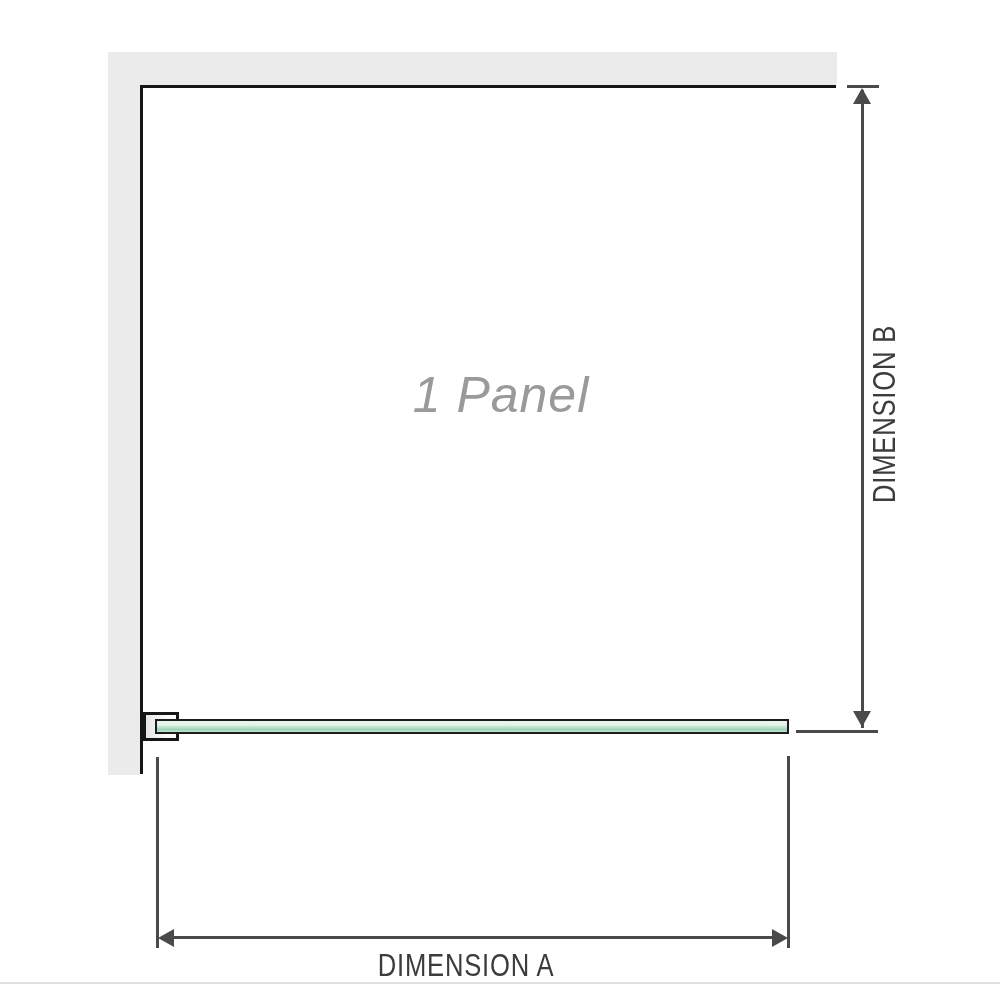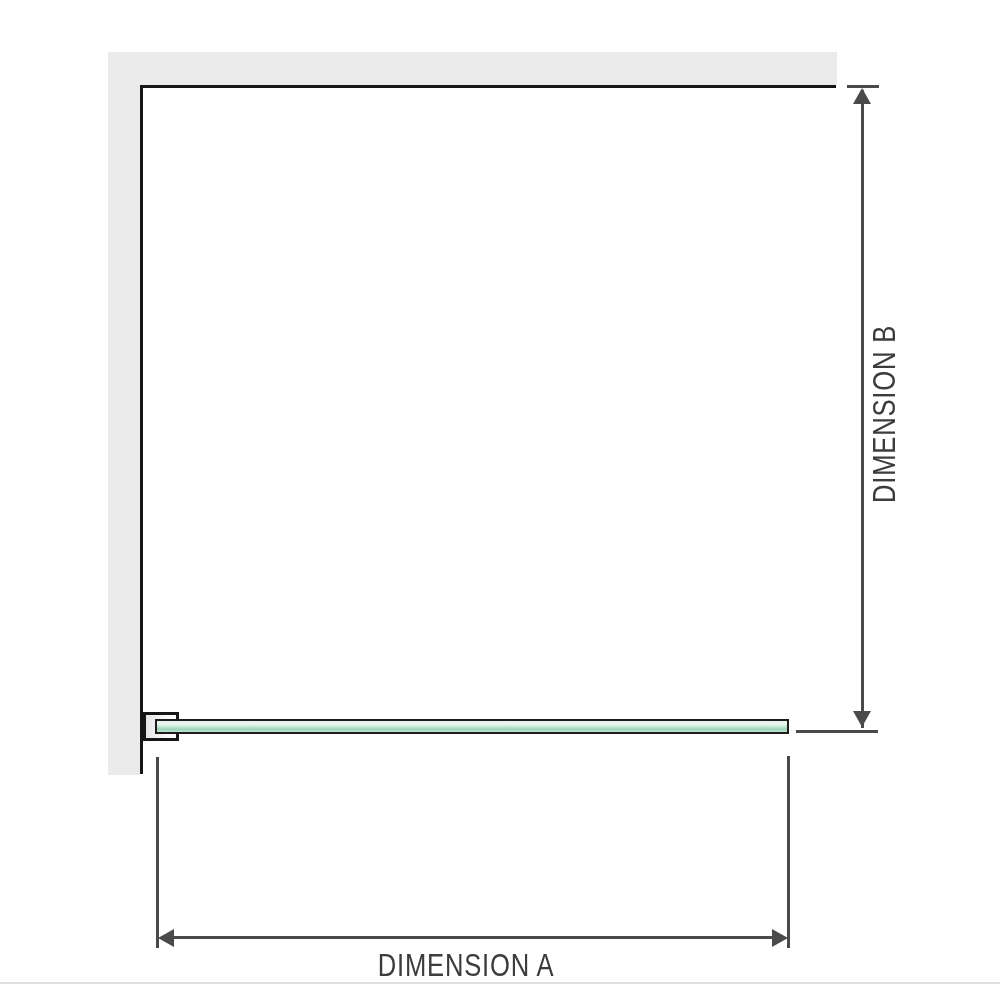--- a/index.html
+++ b/index.html
@@ -126,20 +126,21 @@
   <div class="abs wall wall-top"></div>
   <div class="abs wall wall-left"></div>
 
   <div class="abs outline outline-top"></div>
   <div class="abs outline outline-left"></div>
 
   <div class="abs bracket"></div>
 
   <div class="abs glass"></div>
 
+  <div class="abs panel-label">1 Panel</div>
 
   <div class="abs dim dimb-cap-top"></div>
   <div class="abs dim dimb-line"></div>
   <div class="abs dim dimb-cap-bottom"></div>
   <div class="abs tri tri-up"></div>
   <div class="abs tri tri-down"></div>
   <div class="abs dim-label dimb-label">DIMENSION B</div>
 
   <div class="abs dim dima-ext-left"></div>
   <div class="abs dim dima-ext-right"></div>

